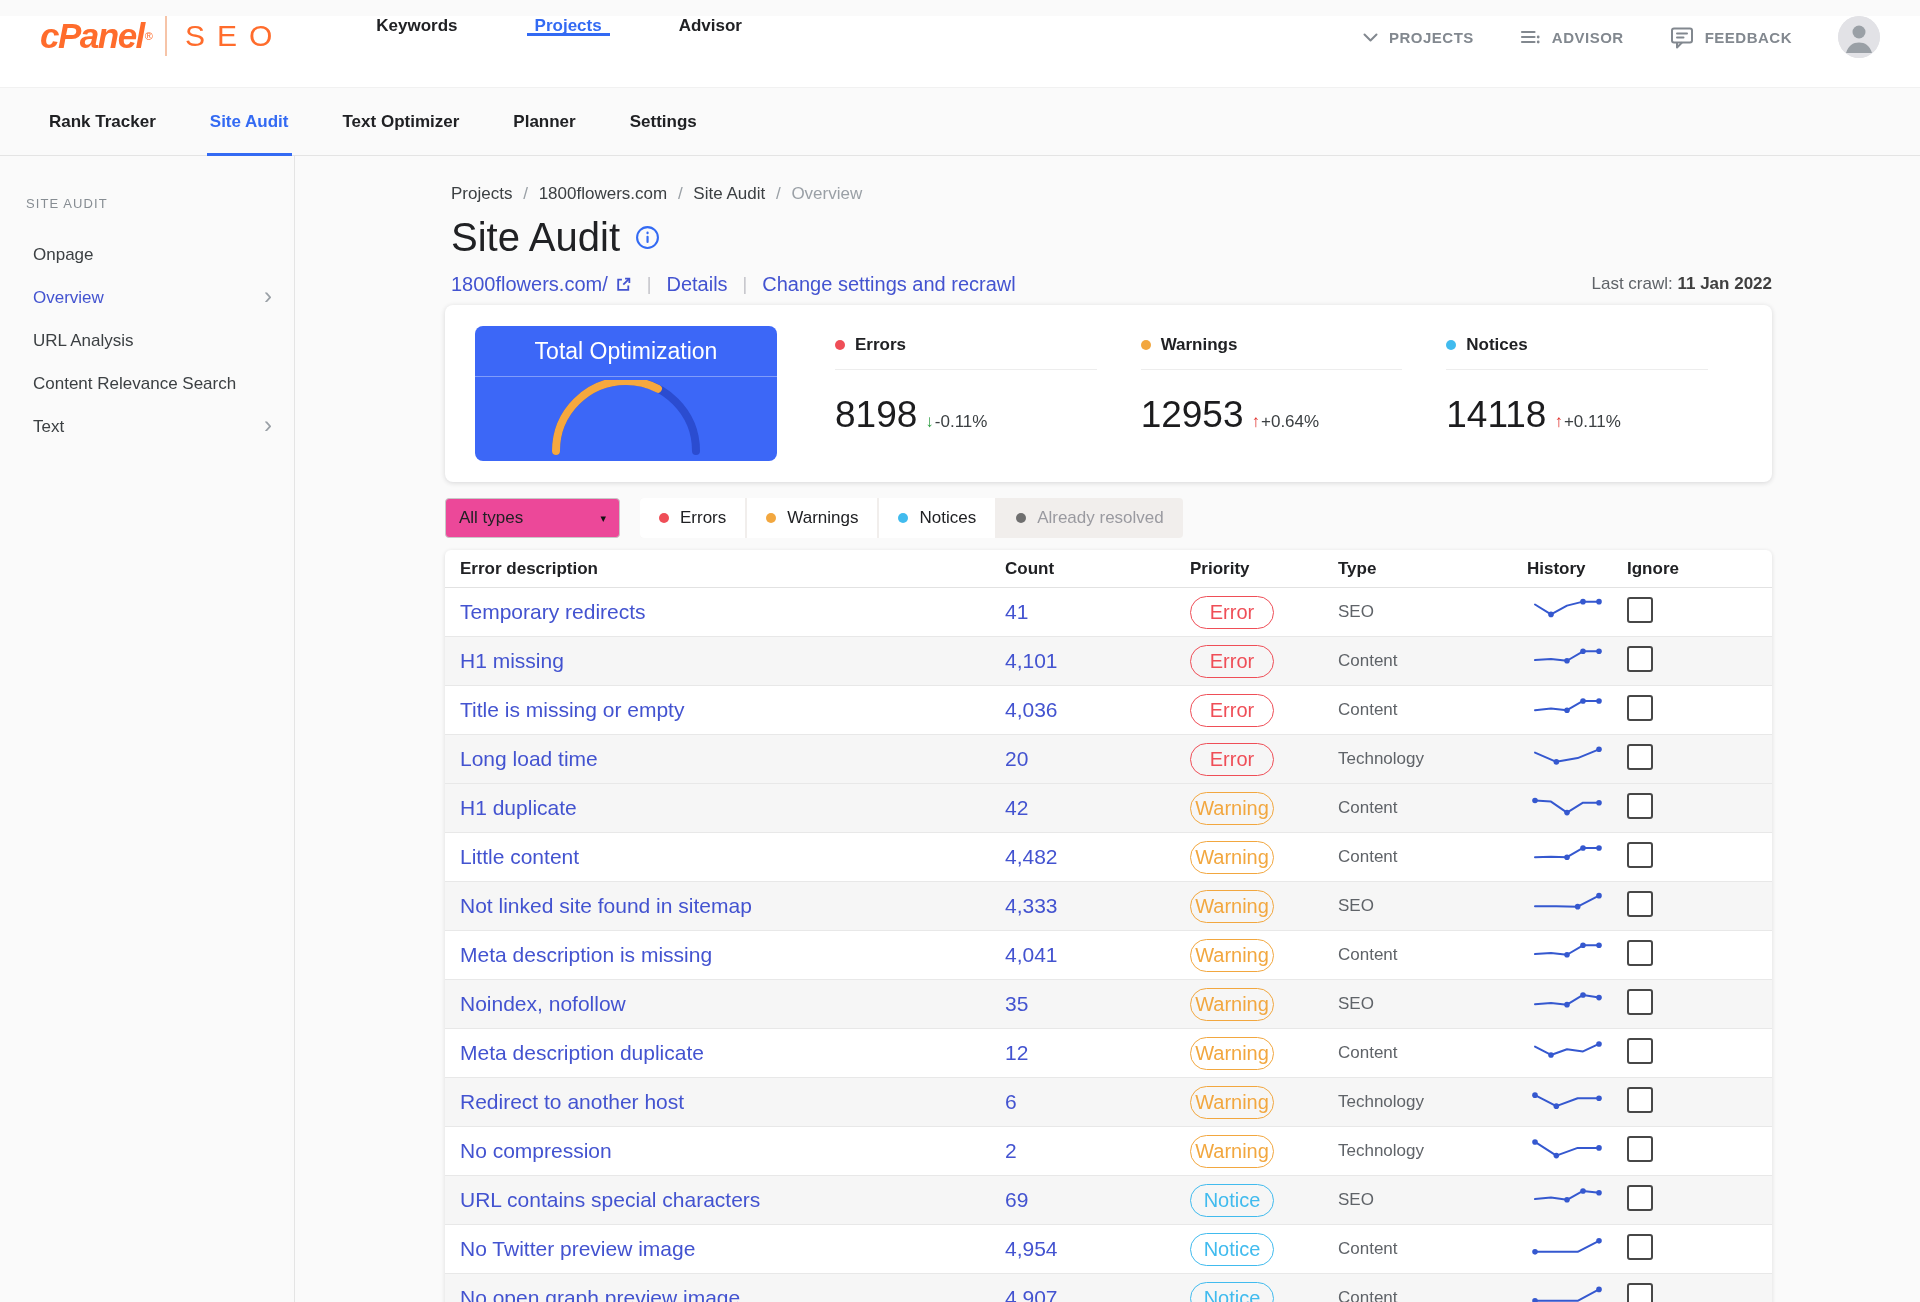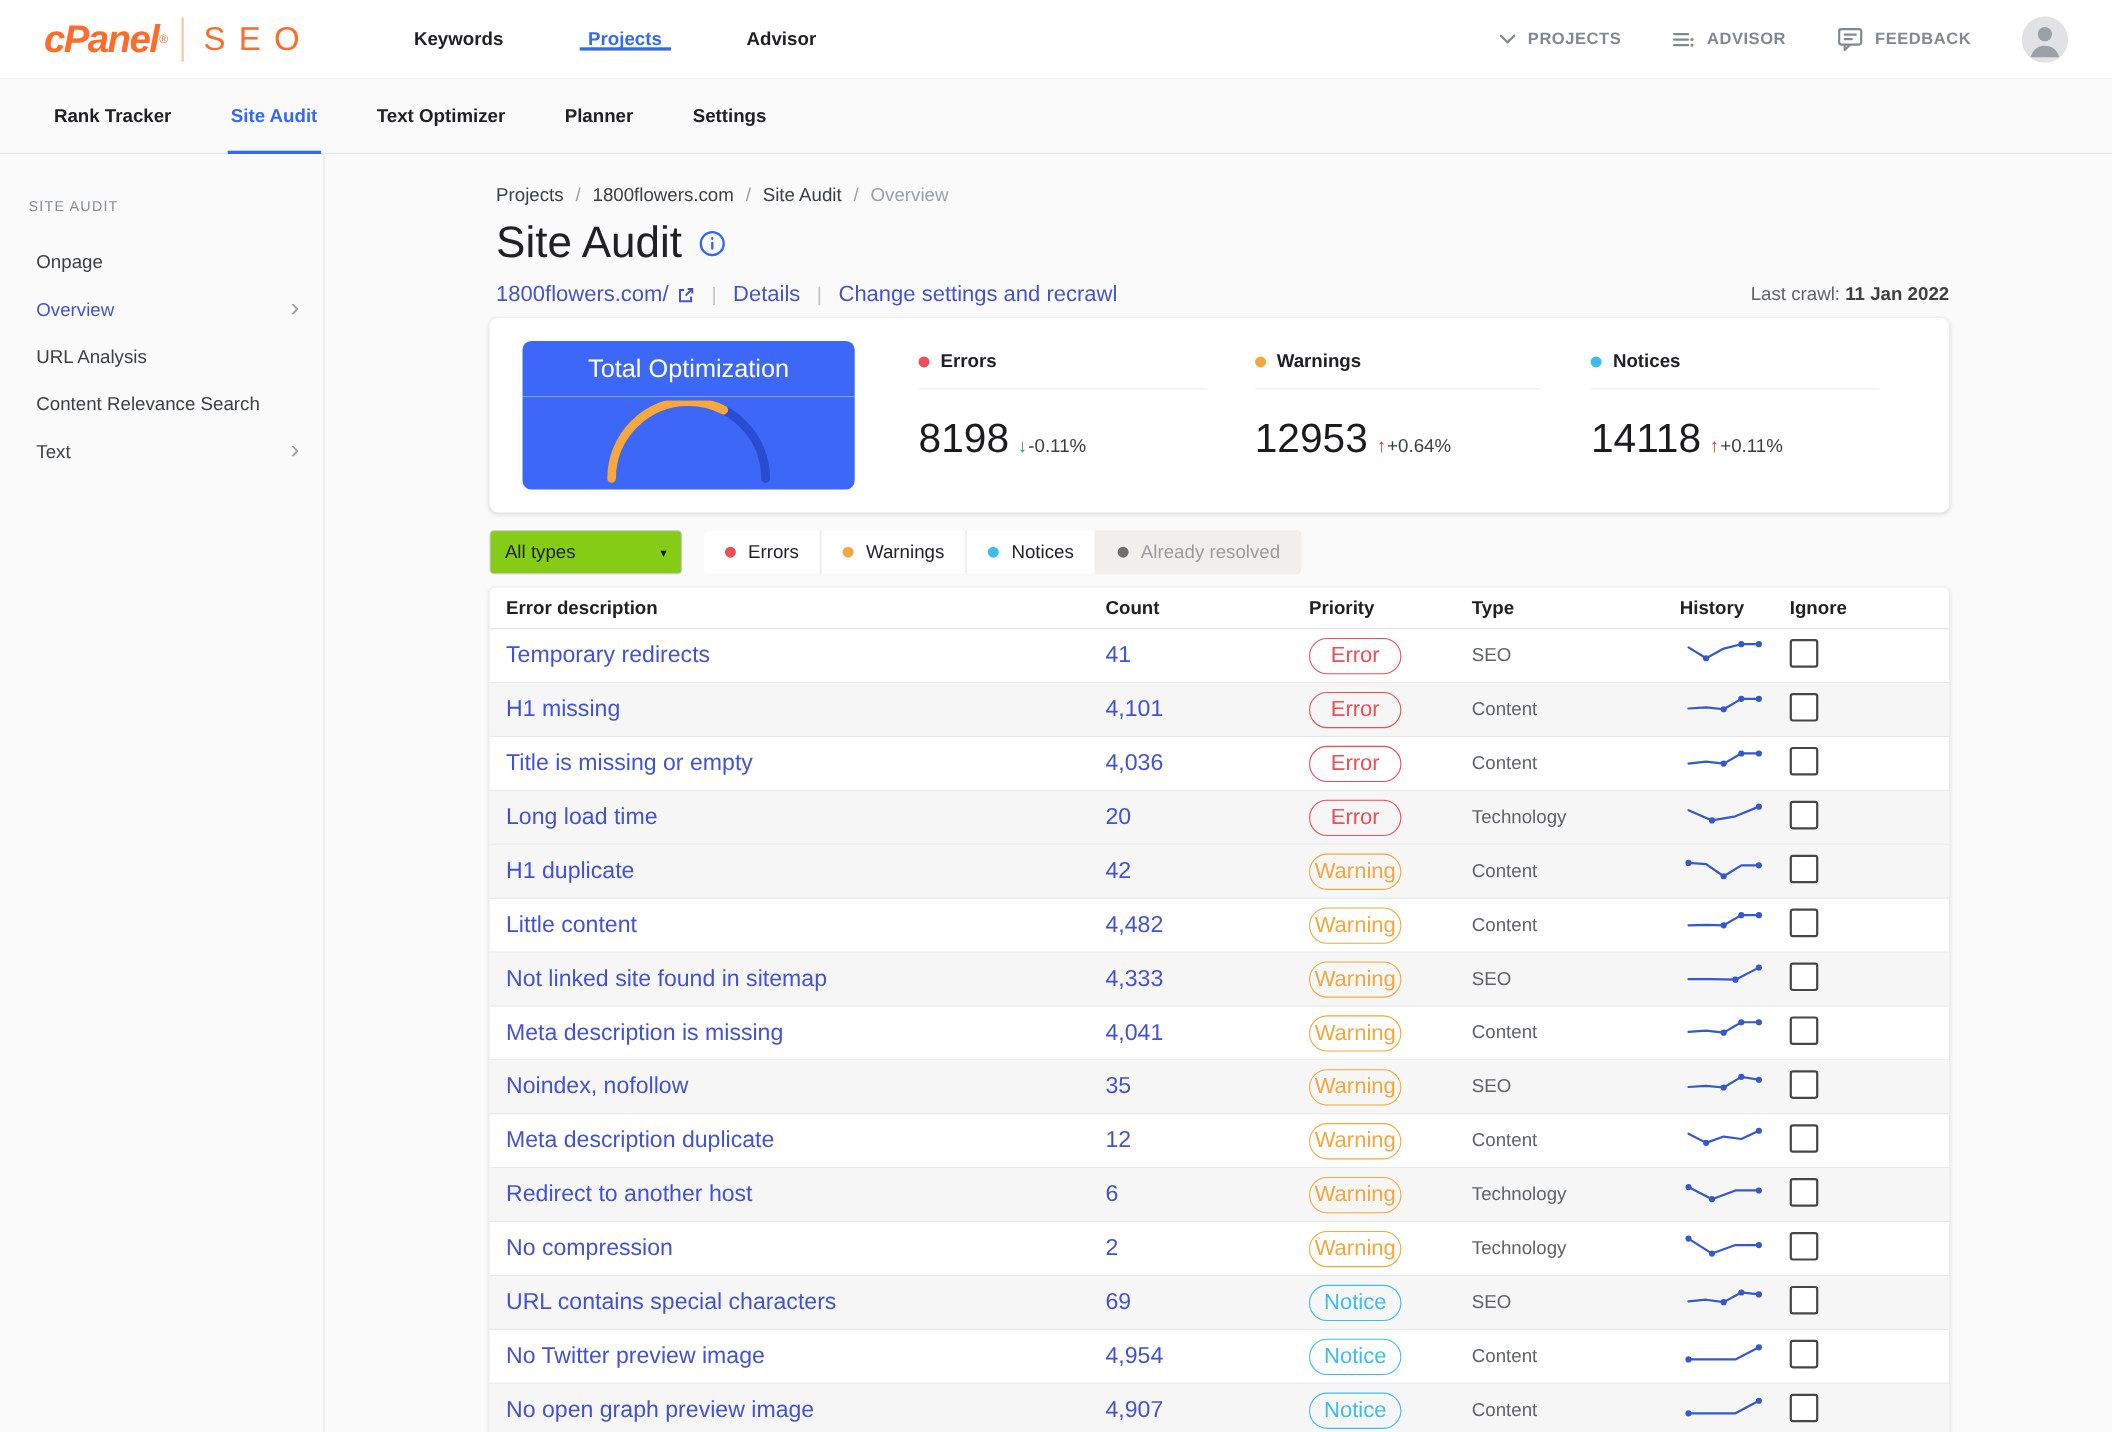--- a/index.html
+++ b/index.html
@@ -3,21 +3,21 @@
 <meta charset="utf-8">
 <style>
   * { margin:0; padding:0; box-sizing:border-box; }
   html,body { background:#e9e9e9; }
   .app {
     width:1920px; height:1302px; overflow:hidden; position:relative;
     background:#fafafa; font-family:"Liberation Sans","DejaVu Sans",sans-serif;
     color:#202124;
   }
   
-  .topbar { height:72px; background:#fff; display:flex; align-items:center; padding:0 40px; border-bottom:1px solid #f1f1f1; }
+  .topbar { height:72px; background:#fff; display:flex; align-items:flex-start; padding:0 40px; border-bottom:1px solid #f1f1f1;margin-top:16px; }
   .logo-group { display:flex; align-items:center; }
   .logo-cpanel { font-size:35px; font-weight:700; font-style:italic; letter-spacing:-1.5px; color:var(--brand,#ff6c2c); }
   .logo-reg { font-size:11px; color:var(--brand,#ff6c2c); vertical-align:top; line-height:30px; margin-left:1px; }
   .logo-divider { width:2px; height:40px; background:#f6c4a8; margin:0 18px 0 12px; }
   .logo-seo { font-size:30px; font-weight:400; color:var(--brand,#ff6c2c); letter-spacing:12px; }
   .main-nav { display:flex; margin-left:64px;gap:21px; }
   .nav-item { display:flex; align-items:center; padding:0 28px; font-size:17px; font-weight:700; color:#202124; position:relative; cursor:pointer; }
   .nav-item.active { color:var(--accent,#336af3); }
   .nav-item.active::after { content:""; position:absolute; left:20px; right:20px; bottom:0; height:3px; background:var(--accent,#336af3); }
   .top-right { margin-left:auto; display:flex; align-items:center; gap:46px; }
@@ -68,21 +68,21 @@
   .dot-resolved { background:var(--resolved,#6f6f6f); }
   .stat-divider { height:1px; background:#ededed; margin-top:14px; }
   .stat-value-row { margin-top:24px; display:flex; align-items:baseline; gap:8px; }
   .stat-value { font-size:37px; color:#1c1c1e; }
   .delta { font-size:17px; color:#3c4043; display:inline-flex; align-items:baseline; }
   .arr { font-size:17px; margin-right:1px; }
   .arr.good { color:var(--delta-down,#2f9e44); }
   .arr.bad  { color:var(--delta-up,#e0312d); }
   
   .filter-row { margin-top:16px; display:flex; align-items:center; gap:20px; }
-  .type-select { width:175px; height:40px; background:#84cc16; border:1px solid #c8c8c8; border-radius:4px; display:flex; align-items:center; justify-content:space-between; padding:0 13px; font-size:17px; color:#202124; cursor:pointer; }
+  .type-select { width:175px; height:40px; background:#ec4899; border:1px solid #c8c8c8; border-radius:4px; display:flex; align-items:center; justify-content:space-between; padding:0 13px; font-size:17px; color:#202124; cursor:pointer; }
   .caret { font-size:11px; color:#111; }
   .chip-group { display:flex; gap:2px; background:#f1eeec; border-radius:4px; overflow:hidden; height:40px; }
   .chip { display:flex; align-items:center; gap:11px; padding:0 19px; background:#fff; font-size:17px; color:#202124; cursor:pointer; }
   .chip.inactive { background:transparent; color:#9a9aa0; }
   
   .table-card { margin-top:12px; background:#fff; border-radius:6px 6px 0 0; box-shadow:0 1px 4px rgba(32,33,36,.14); }
   .thead, .tr { display:grid; grid-template-columns:545px 185px 148px 189px 100px 1fr; align-items:center; padding-left:15px; }
   .thead { height:38px; border-bottom:1px solid #e2e2e2; font-size:17px; font-weight:700; color:#202124; }
   .tr { height:49px; border-bottom:1px solid #e8e8e8; }
   .tr.shaded { background:#f6f6f6; }

